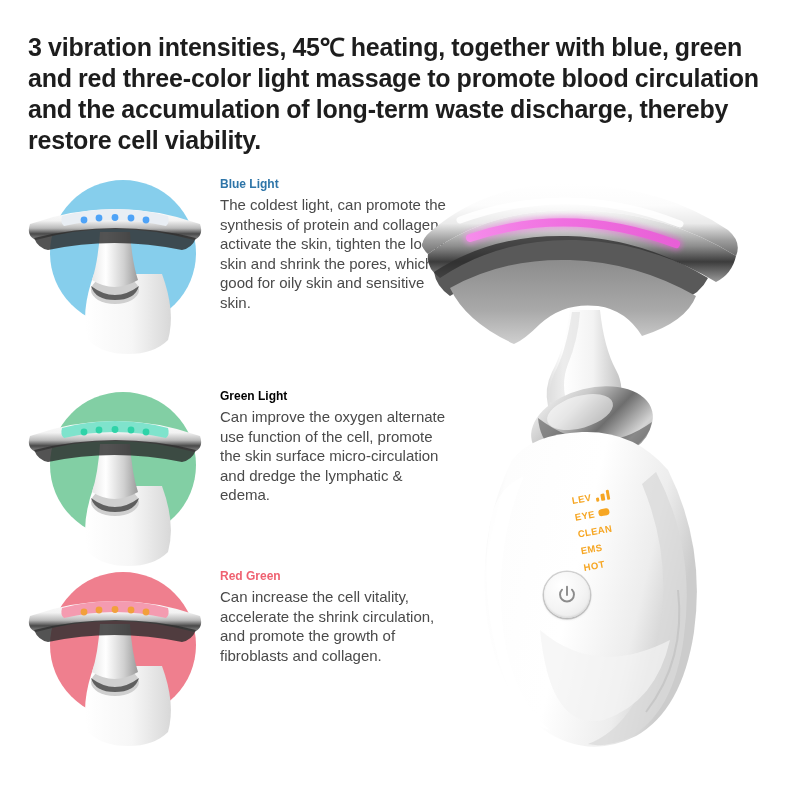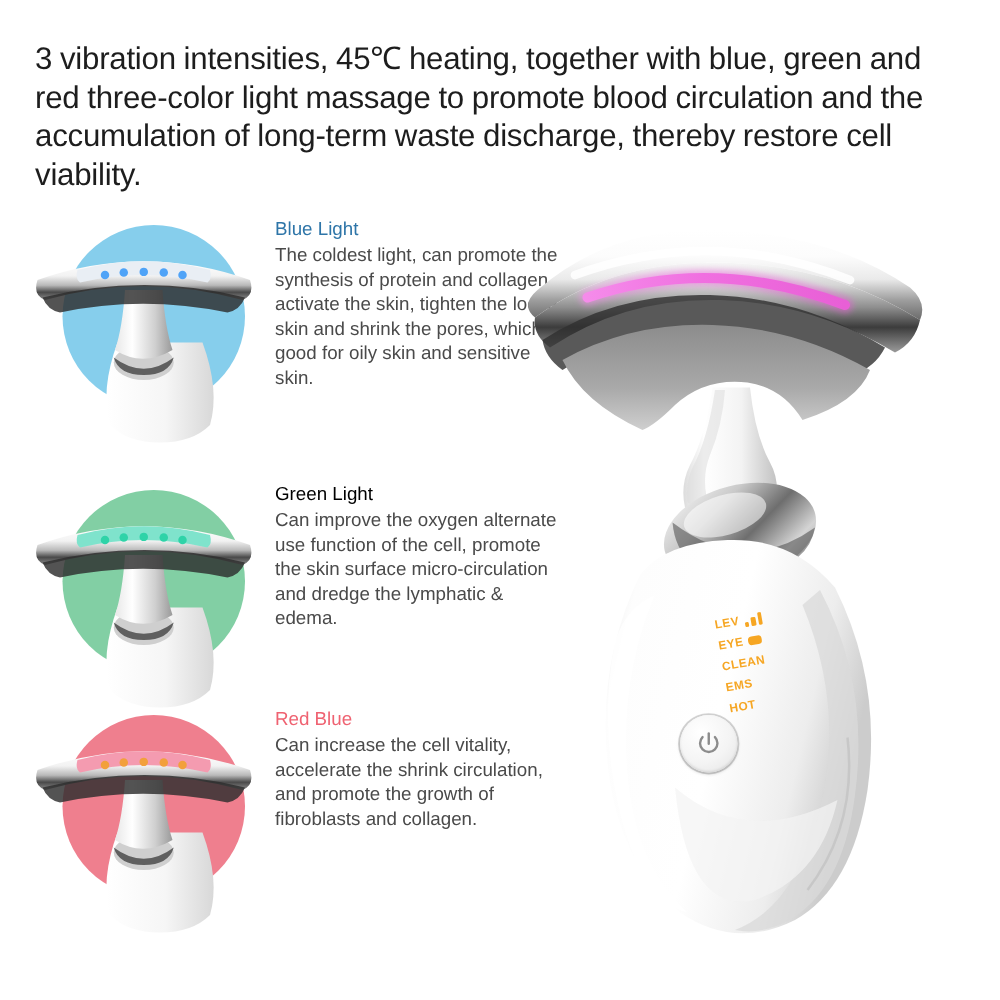--- a/index.html
+++ b/index.html
@@ -15,21 +15,21 @@
     background: #ffffff;
   }
 
   
   #headline {
     position: absolute;
     left: 28px; top: 32px;
     width: 748px;
     font-size: 25px;
     line-height: 31px;
-    font-weight: 400;
+    font-weight: 700;
     color: #1d1d1d;
     letter-spacing: -0.2px;
     word-spacing: -0.5px;
   }
 
   
   .feature-row { position: absolute; left: 0; width: 470px; }
   #row-blue  { top: 170px; }
   #row-green { top: 382px; }
   #row-red   { top: 562px; }
@@ -51,22 +51,22 @@
 
   
   .mini-device { position: absolute; left: 0; top: 0; width: 186px; height: 186px; }
 
   .feature-text {
     position: absolute;
     left: 220px; top: 4px;
     width: 232px;
   }
   .feature-title {
-    font-size: 15px;
-    font-weight: normal;
+    font-size: 12px;
+    font-weight: bold;
     line-height: 20px;
     margin-bottom: 1px;
   }
   #title-blue  { color: #2E75A8; }
   #title-green { color: #000000; }
   #title-red   { color: #EF6271; }
   .feature-body {
     font-size: 15px;
     line-height: 19.5px;
     color: #4a4a4a;
@@ -265,21 +265,21 @@
         <g>
           <circle cx="62" cy="50" r="3.4" fill="#F2A03C"></circle>
           <circle cx="77" cy="48" r="3.4" fill="#F2A03C"></circle>
           <circle cx="93" cy="47.5" r="3.4" fill="#F2A03C"></circle>
           <circle cx="109" cy="48" r="3.4" fill="#F2A03C"></circle>
           <circle cx="124" cy="50" r="3.4" fill="#F2A03C"></circle>
         </g>
       </svg>
     </div>
     <div class="feature-text">
-      <div class="feature-title" id="title-red">Red Blue</div>
+      <div class="feature-title" id="title-red">Red Green</div>
       <div class="feature-body">Can increase the cell vitality, accelerate the shrink circulation, and promote the growth of fibroblasts and collagen.</div>
     </div>
   </div>
 
   <div id="product">
     <svg width="380" height="610" viewBox="0 0 380 610">
       <defs>
         <linearGradient id="wingTop" x1="0" y1="0" x2="0" y2="1">
           <stop offset="0%" stop-color="#ffffff"></stop>
           <stop offset="30%" stop-color="#fcfcfc"></stop>

